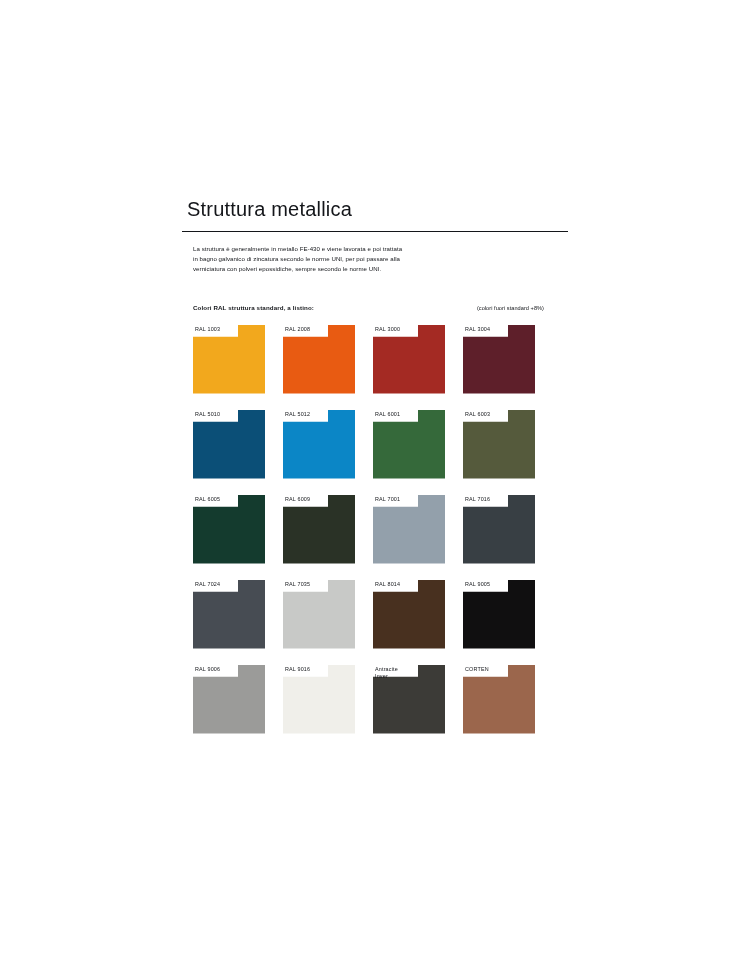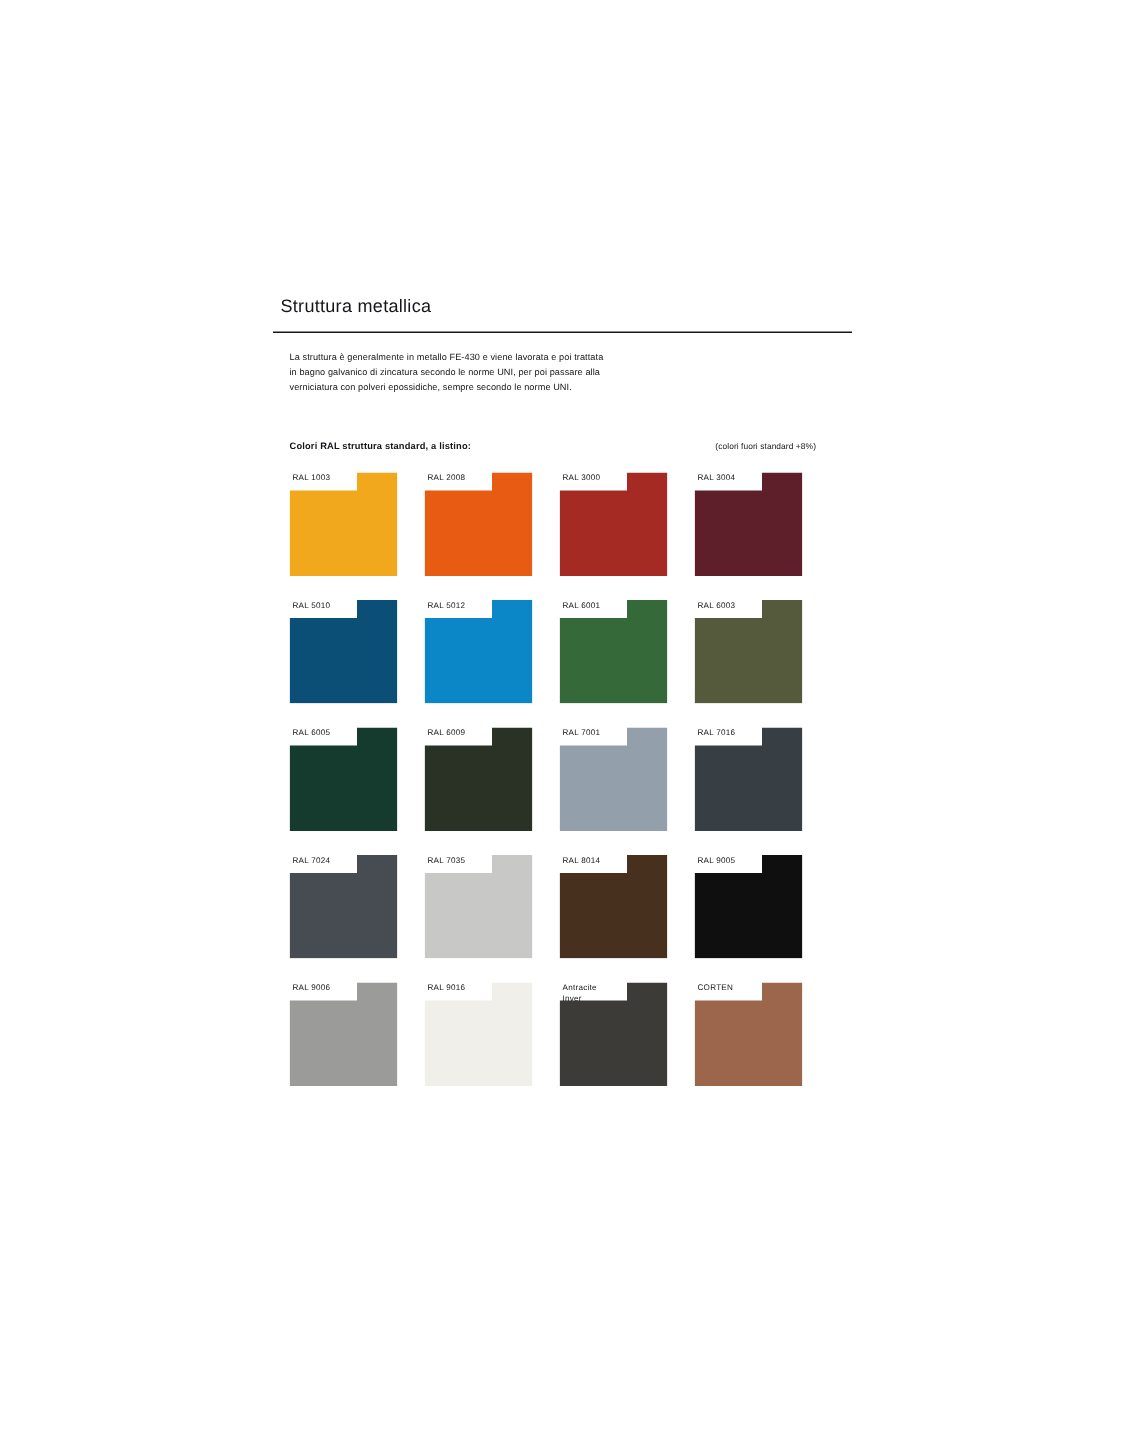--- a/index.html
+++ b/index.html
@@ -26,21 +26,21 @@
 
   .content {
     position: absolute;
     left: 182px;
     top: 197px;
     width: 386px;
   }
 
   
   .section-title {
-    font-size: 12px;
+    font-size: 20px;
     font-weight: 400;
     letter-spacing: 0.2px;
     color: #14161a;
     margin: 0 0 10px 0;
     padding-left: 5px;
     line-height: 1.2;
   }
   .title-rule {
     width: 386px;
     height: 1px;

